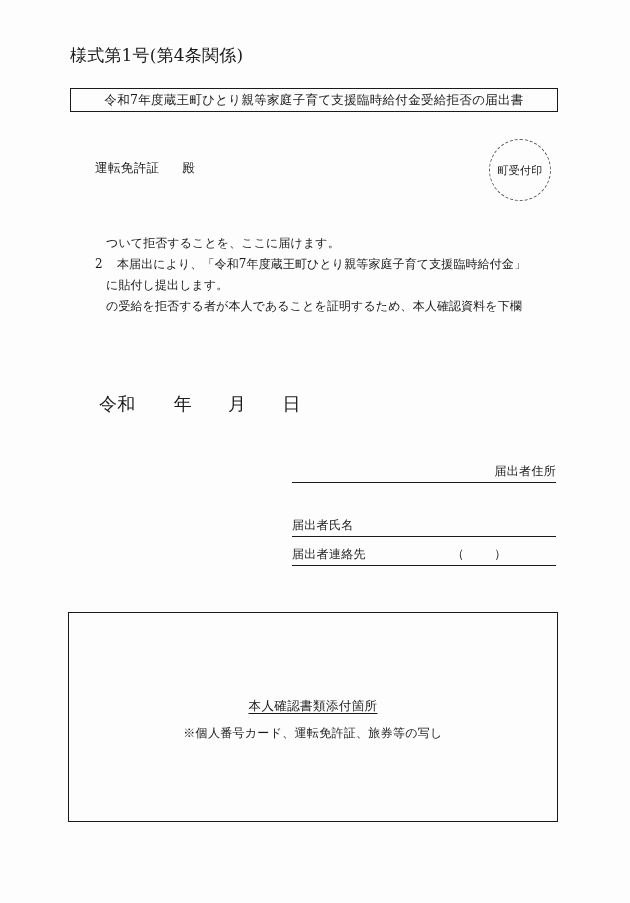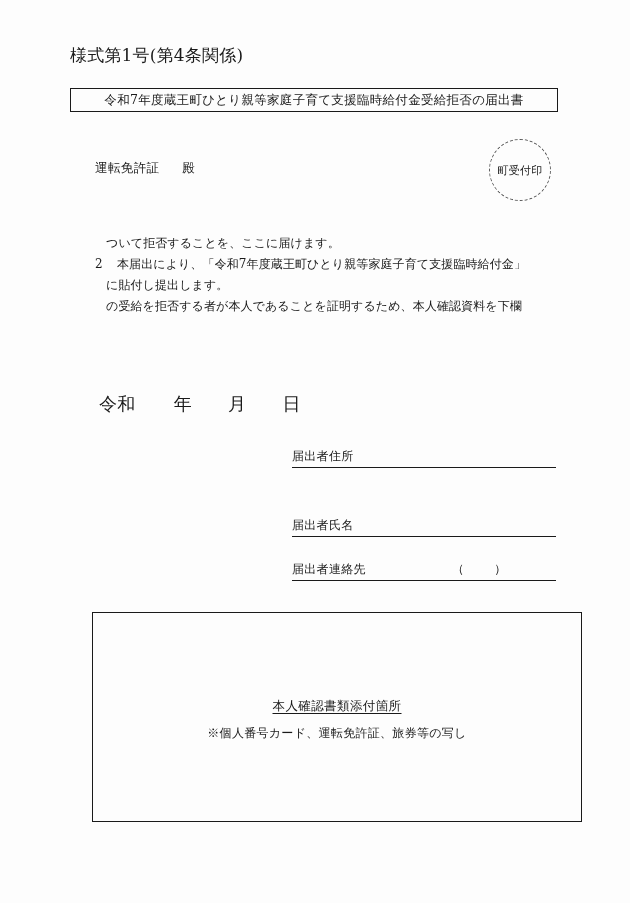--- a/index.html
+++ b/index.html
@@ -138,23 +138,23 @@
     height: 20px;
     border-bottom: 1.1px solid #1a1a1a;
     box-sizing: border-box;
     font-size: 12px;
     letter-spacing: 0.3px;
     white-space: nowrap;
   }
   .sig-field .label {
     display: inline-block;
   }
-  #field-address { top: 448px; }
+  #field-address { top: 463px; text-align: right; }
   #field-name    { top: 517px; }
-  #field-contact { top: 561px; font-family: Liberation Mono, monospace; }
+  #field-contact { top: 546px; font-family: Liberation Mono, monospace; }
 
   .phone-paren {
     position: absolute;
     left: 160px;
     top: 0;
     font-size: 12px;
     letter-spacing: 0.3px;
   }
   .phone-paren .inner-gap {
     display: inline-block;
@@ -163,21 +163,20 @@
 
   
   .attach-box {
     position: absolute;
     left: 68px;
     top: 612px;
     width: 490px;
     height: 210px;
     border: 1.6px solid #1a1a1a;
     box-sizing: border-box;
-    margin-left: 24px;
   }
   .attach-inner {
     position: absolute;
     left: 0;
     right: 0;
     top: 82px;
     text-align: center;
   }
   .attach-title {
     font-size: 12.5px;

